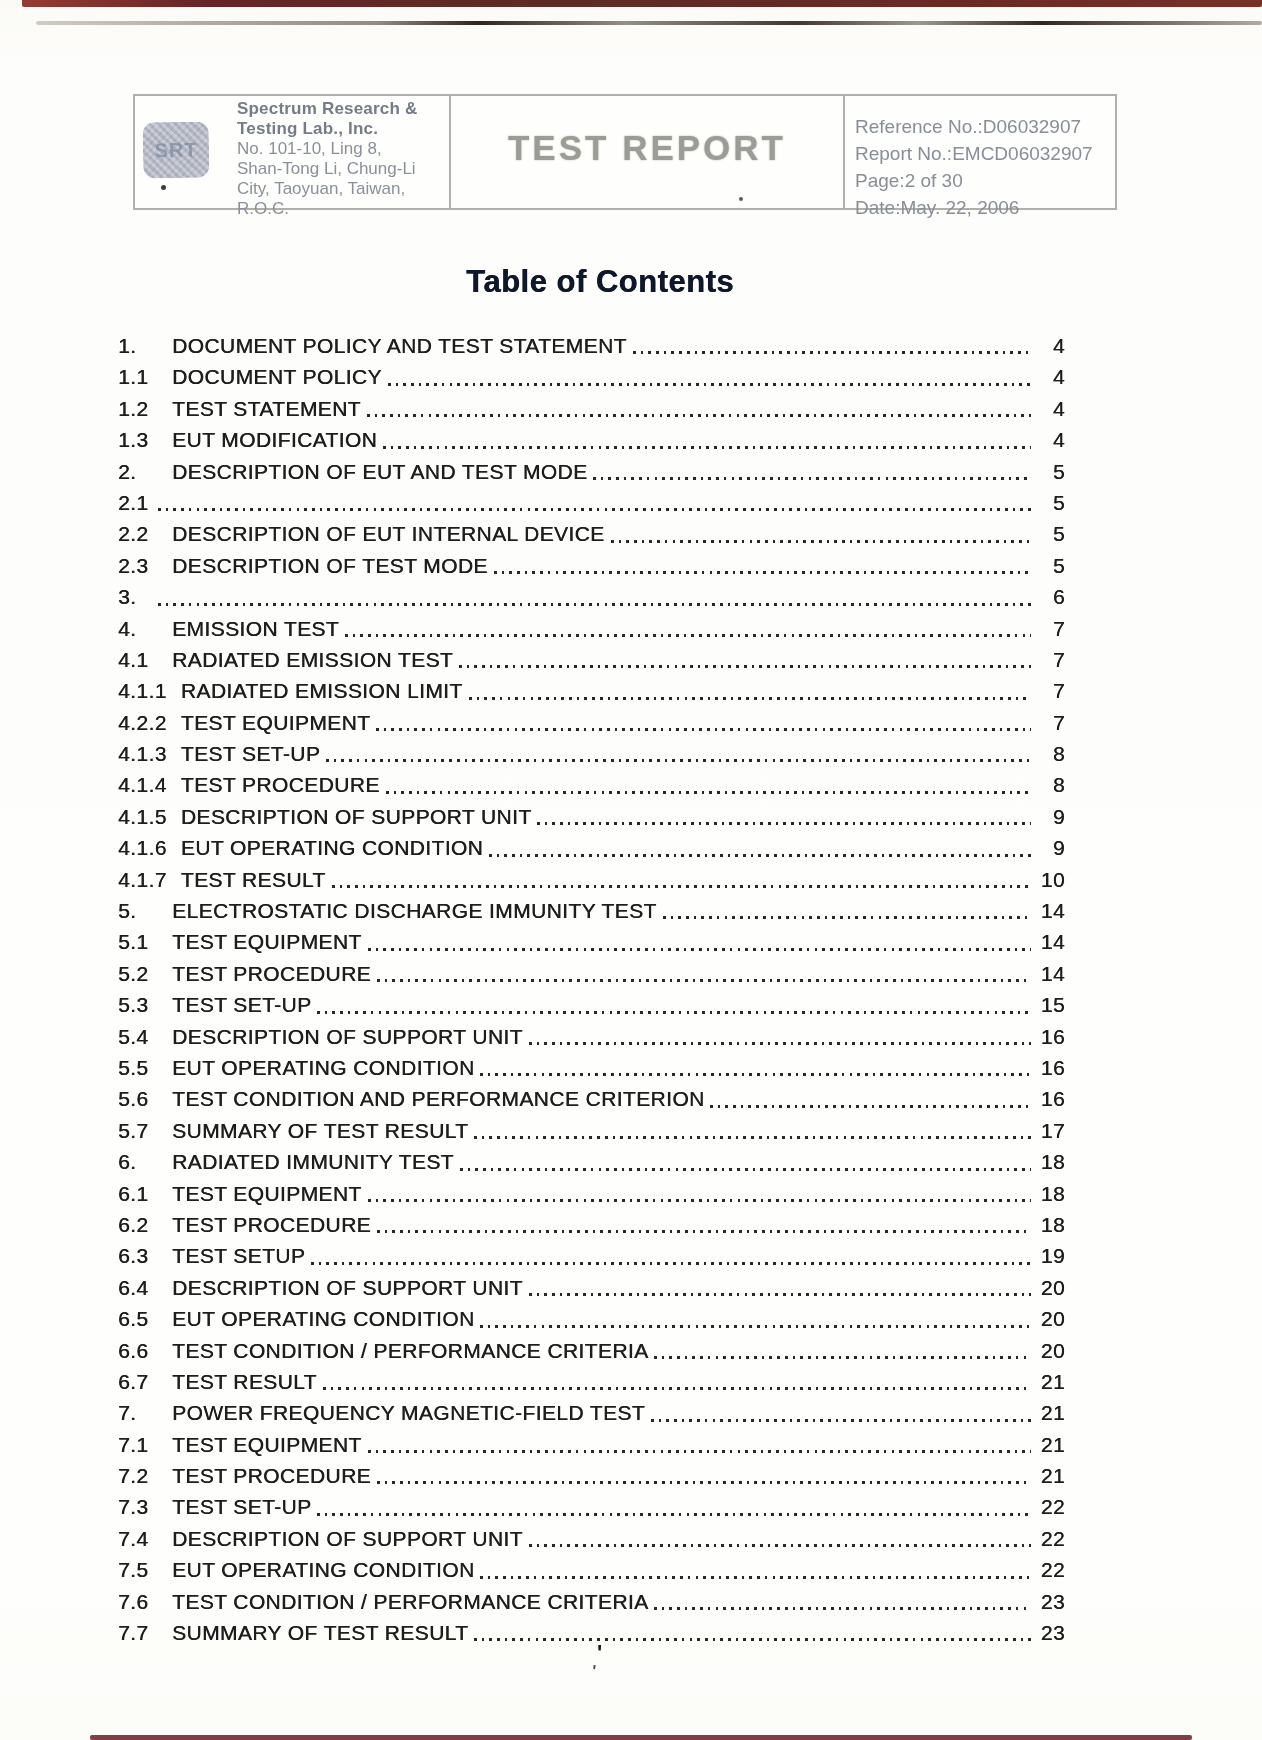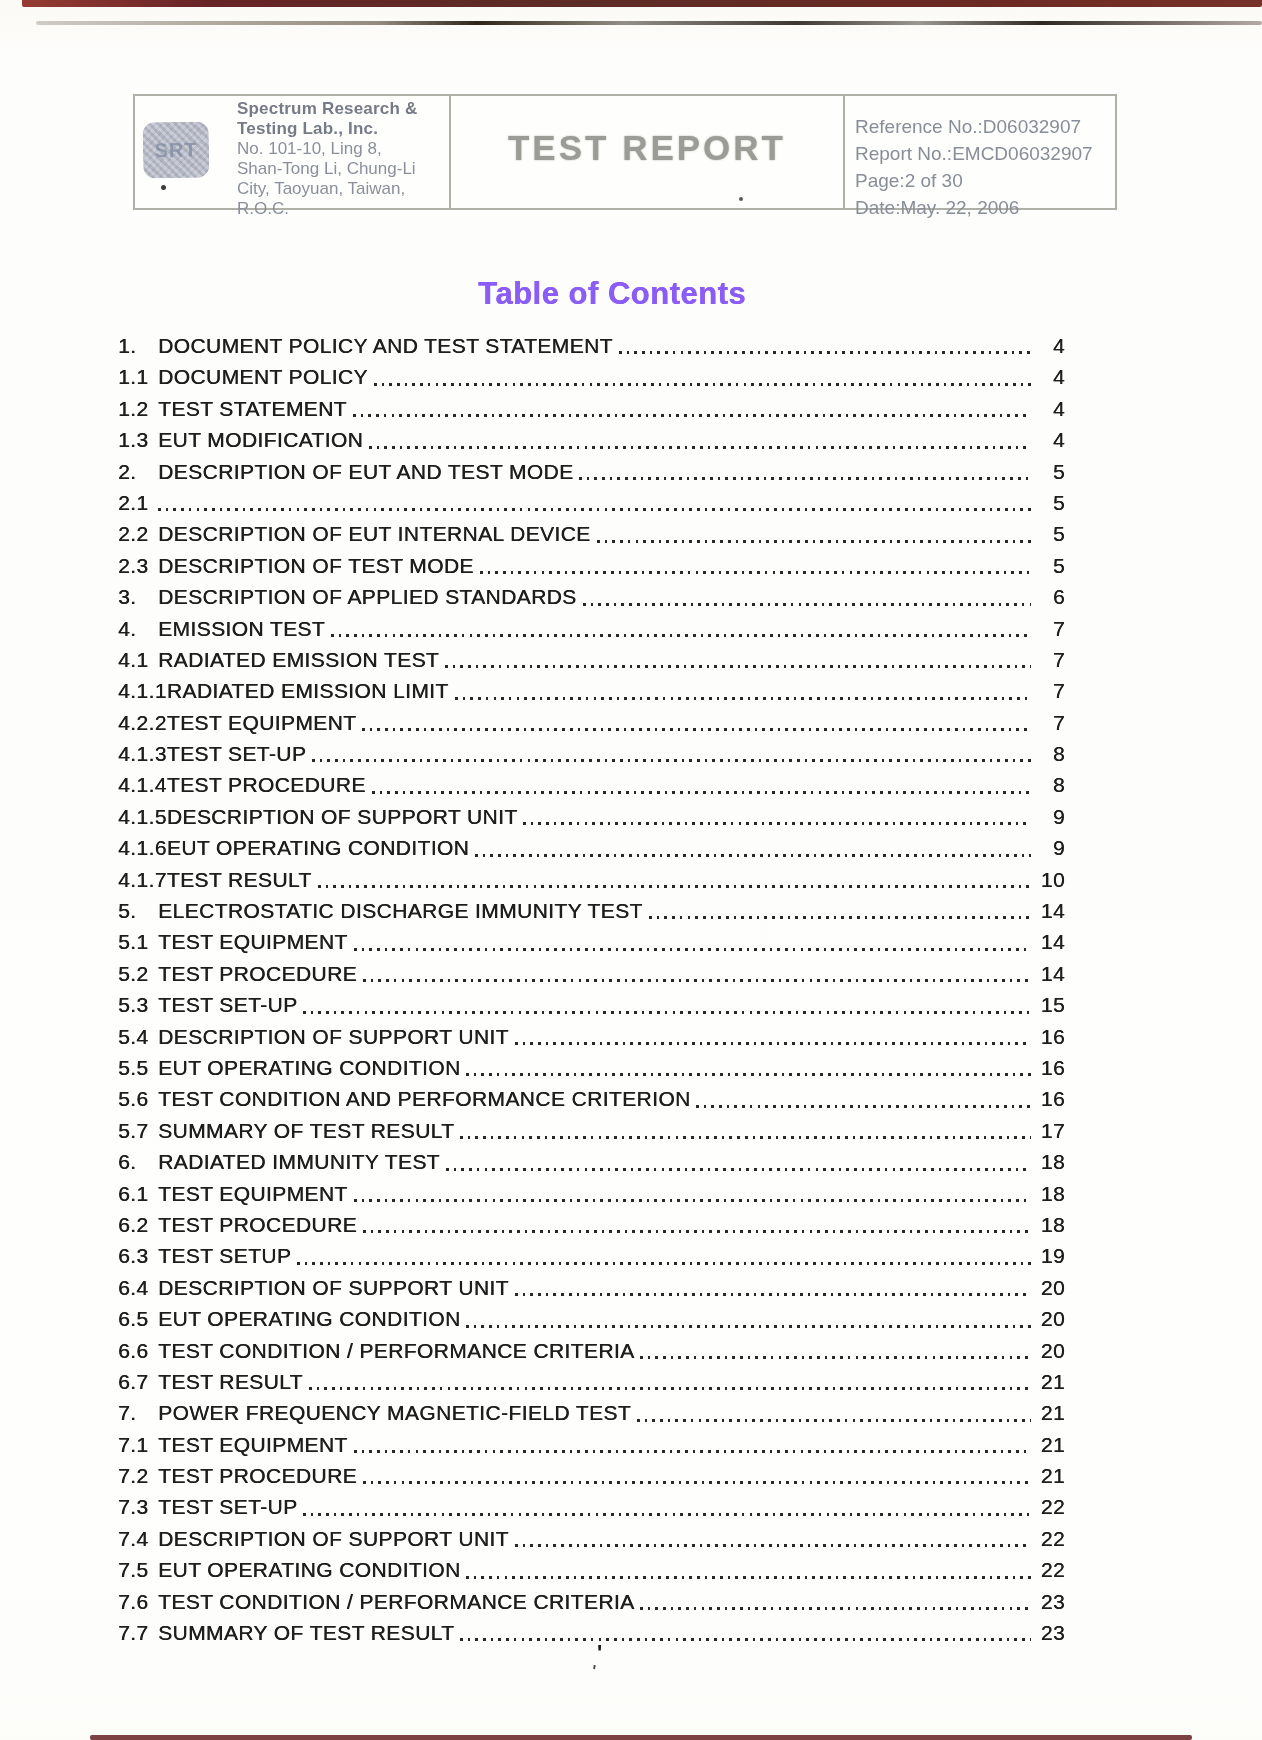--- a/index.html
+++ b/index.html
@@ -58,32 +58,32 @@
     text-shadow:0 0 2px rgba(160,160,155,.8);
   }
   .meta-line{font-size:19px;line-height:27px;color:#878e98;white-space:nowrap;}
 
   .dot{position:absolute;border-radius:50%;}
   .dot-left{left:26px;bottom:18px;width:5px;height:5px;background:#3c3c3c;}
   .dot-mid{left:288px;bottom:7px;width:4px;height:4px;background:#5a5a5a;}
 
   
   .toc-heading{
-    position:absolute;left:0;top:264px;width:1200px;margin:12px;text-align:center;
-    font-size:31px;font-weight:700;letter-spacing:.5px;color:#8b5cf6;
+    position:absolute;left:0;top:264px;width:1200px;margin:0;text-align:center;
+    font-size:31px;font-weight:700;letter-spacing:.5px;color:#0f172a;
     text-shadow:.5px 0 0 currentColor;
   }
   .toc{position:absolute;left:118px;top:330px;width:947px;}
   .toc-row{
     display:flex;align-items:baseline;height:31.4px;line-height:31.4px;
     font-size:21px;letter-spacing:.4px;color:var(--toc-text,#1e1e1e);
     text-shadow:.45px 0 0 currentColor;white-space:nowrap;
   }
   .toc-num{flex:0 0 auto;min-width:40px;}
-  .toc-title{flex:0 0 auto;padding-right:6px;}
+  .toc-title{flex:0 0 auto;padding-right:6px;margin-left:14px;}
   .toc-leader{
     flex:1 1 auto;align-self:flex-end;height:3px;margin:0 6px 7px 0;
     background:repeating-linear-gradient(to right,#282828 0 2.6px,transparent 2.6px 7.7px);
   }
   .toc-page{flex:0 0 auto;min-width:28px;text-align:right;}
 
   .mark{position:absolute;color:#1a1a1a;font-size:22px;font-weight:700;}
   .mark1{left:597px;top:1640px;}
   .mark2{left:592px;top:1662px;font-size:16px;opacity:.8;transform:rotate(8deg);}
 </style>
@@ -167,21 +167,20 @@
     <span class="toc-page">5</span>
   </div>
       <div class="toc-row">
     <span class="toc-num">2.3</span>
     <span class="toc-title">DESCRIPTION OF TEST MODE</span>
     <span class="toc-leader"></span>
     <span class="toc-page">5</span>
   </div>
       <div class="toc-row">
     <span class="toc-num">3.</span>
-    <span class="toc-title">DESCRIPTION OF APPLIED STANDARDS</span>
     <span class="toc-leader"></span>
     <span class="toc-page">6</span>
   </div>
       <div class="toc-row">
     <span class="toc-num">4.</span>
     <span class="toc-title">EMISSION TEST</span>
     <span class="toc-leader"></span>
     <span class="toc-page">7</span>
   </div>
       <div class="toc-row">

